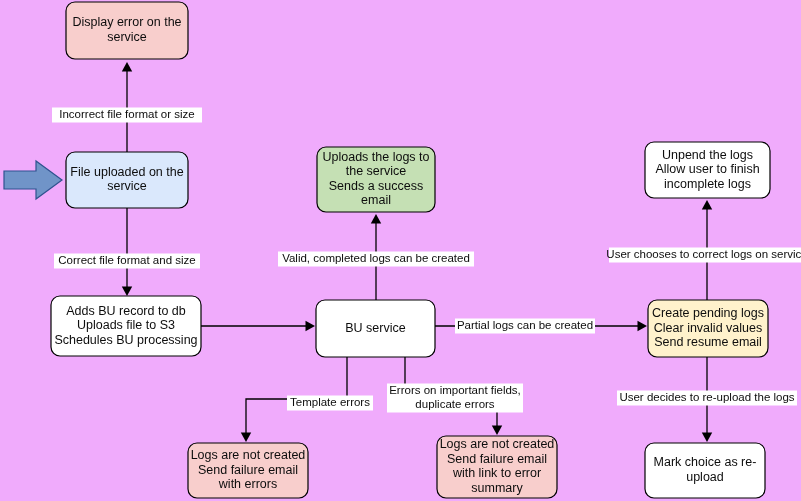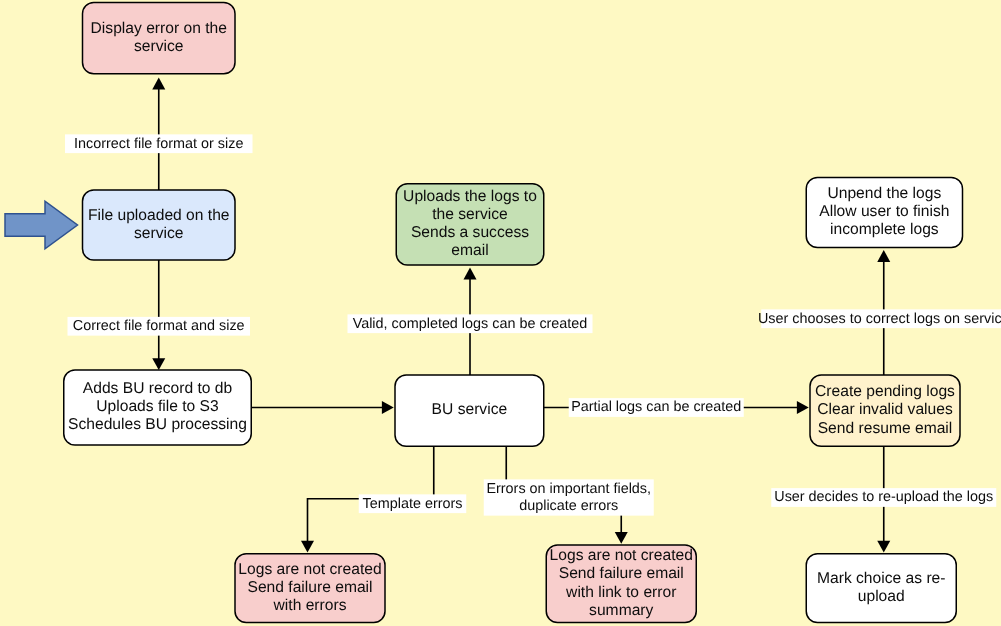--- a/index.html
+++ b/index.html
@@ -4,21 +4,21 @@
 <style>
   html, body {
     margin: 0;
     padding: 0;
     background: #ffffff;
   }
   #canvas-wrap {
     position: relative;
     width: 801px;
     height: 501px;
-    background: #fef9c3;
+    background: #f0abfc;
     overflow: hidden;
     font-family: "Liberation Sans", sans-serif;
   }
   svg#flow {
     display: block;
     width: 801px;
     height: 501px;
   }
   .node-rect {
     stroke: #000000;

